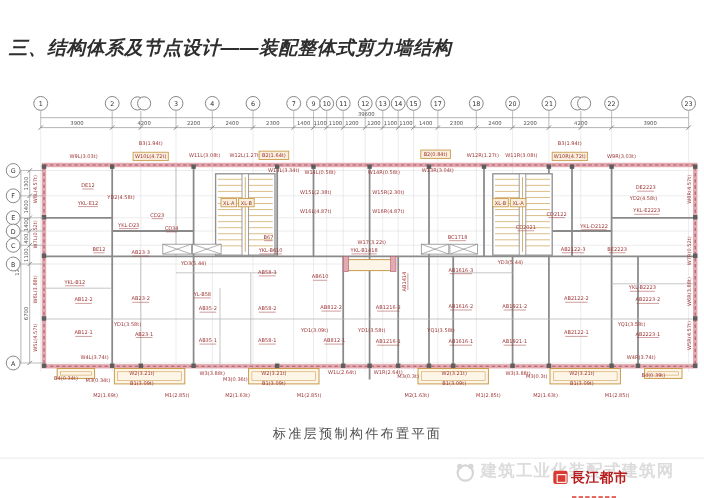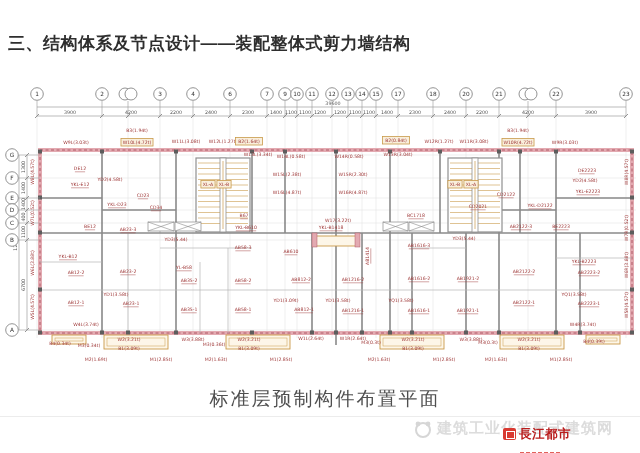--- a/index.html
+++ b/index.html
@@ -1,24 +1,24 @@
 <!DOCTYPE html>
 <html><head>
 <meta charset="utf-8">
 <style>
   html,body{margin:0;padding:0;background:#fff;}
   body{width:640px;height:453px;overflow:hidden;position:relative;
        font-family:"Liberation Sans","DejaVu Sans",sans-serif;}
   #stage{position:absolute;inset:0;width:640px;height:453px;background:#fff;}
   .title{position:absolute;left:8px;top:32px;font-size:17px;font-weight:bold;
-         color:#2e2e2e;letter-spacing:0.5px;white-space:nowrap;}
+         color:#2e2e2e;letter-spacing:0.5px;white-space:nowrap;font-style:italic;}
   #plan-svg{position:absolute;left:0;top:0;}
   svg text{font-family:"DejaVu Sans","Liberation Sans",sans-serif;}
   .caption{position:absolute;left:150px;width:350px;top:386px;text-align:center;
-           font-size:19px;color:#4f4f4f;letter-spacing:2px;}
+           font-size:12px;color:#4f4f4f;letter-spacing:2px;}
   .divider{position:absolute;left:0;top:416px;width:640px;height:1px;background:#ececec;}
   .wm{position:absolute;left:412px;top:417px;height:24px;}
   .wm-text{position:absolute;left:25px;top:2px;font-size:15px;font-weight:bold;
            color:#dcdcdc;letter-spacing:1px;white-space:nowrap;}
   .wm-icon{position:absolute;left:0;top:1px;}
   .cj{position:absolute;left:503px;top:426px;}
   .cj-box{position:absolute;left:0;top:2px;width:13px;height:12px;background:#d93a32;
           border-radius:2px;}
   .cj-box i{position:absolute;left:3px;top:3px;width:7px;height:6px;border:1px solid #fff;display:block;}
   .cj-text{position:absolute;left:16px;top:0;font-size:12.5px;font-weight:bold;

